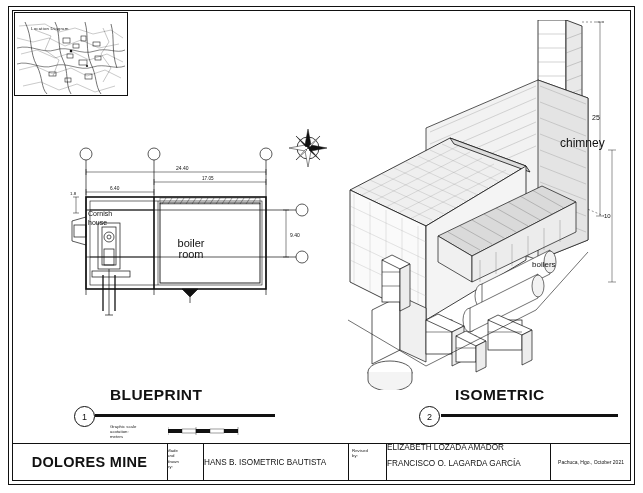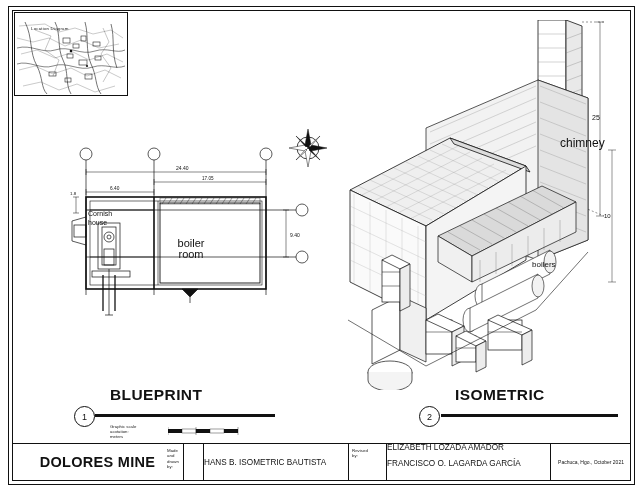--- a/index.html
+++ b/index.html
@@ -34,21 +34,21 @@
   .callout-rule{position:absolute;height:3px;background:#111;}
   #rule-1{left:95px;top:414px;width:180px;}
   #rule-2{left:441px;top:414px;width:177px;}
 
   .scale-note{position:absolute;left:110px;top:424px;width:58px;font-size:4.3px;line-height:5.2px;color:#222;}
   .scalebar{position:absolute;left:168px;top:427px;width:84px;height:9px;}
 
   
   .tb{position:absolute;left:12px;top:443px;width:619px;height:38px;border-top:0.8px solid #111;}
   .tb-cell{position:absolute;top:443px;height:38px;box-sizing:border-box;}
-  #tb-name{left:12px;width:172px;border-right:0.8px solid #111;display:flex;align-items:center;justify-content:center;}
+  #tb-name{left:12px;width:156px;border-right:0.8px solid #111;display:flex;align-items:center;justify-content:center;}
   #tb-name .mine{font-size:14.5px;font-weight:bold;letter-spacing:.3px;}
   #tb-madeby{left:164px;width:40px;border-right:0.8px solid #111;padding:5px 3px;}
   #tb-author{left:204px;width:145px;border-right:0.8px solid #111;display:flex;align-items:center;}
   #tb-revised{left:349px;width:38px;border-right:0.8px solid #111;padding:5px 3px;}
   #tb-revisers{left:387px;width:164px;border-right:0.8px solid #111;display:flex;flex-direction:column;justify-content:flex-start;gap:7px;}
   #tb-place{left:551px;width:80px;display:flex;align-items:center;justify-content:center;}
   .tb-lbl{font-size:4.4px;line-height:5.4px;color:#222;}
   .tb-val{font-size:8.2px;color:#111;}
   .tb-val.sm{font-size:5px;}
 

